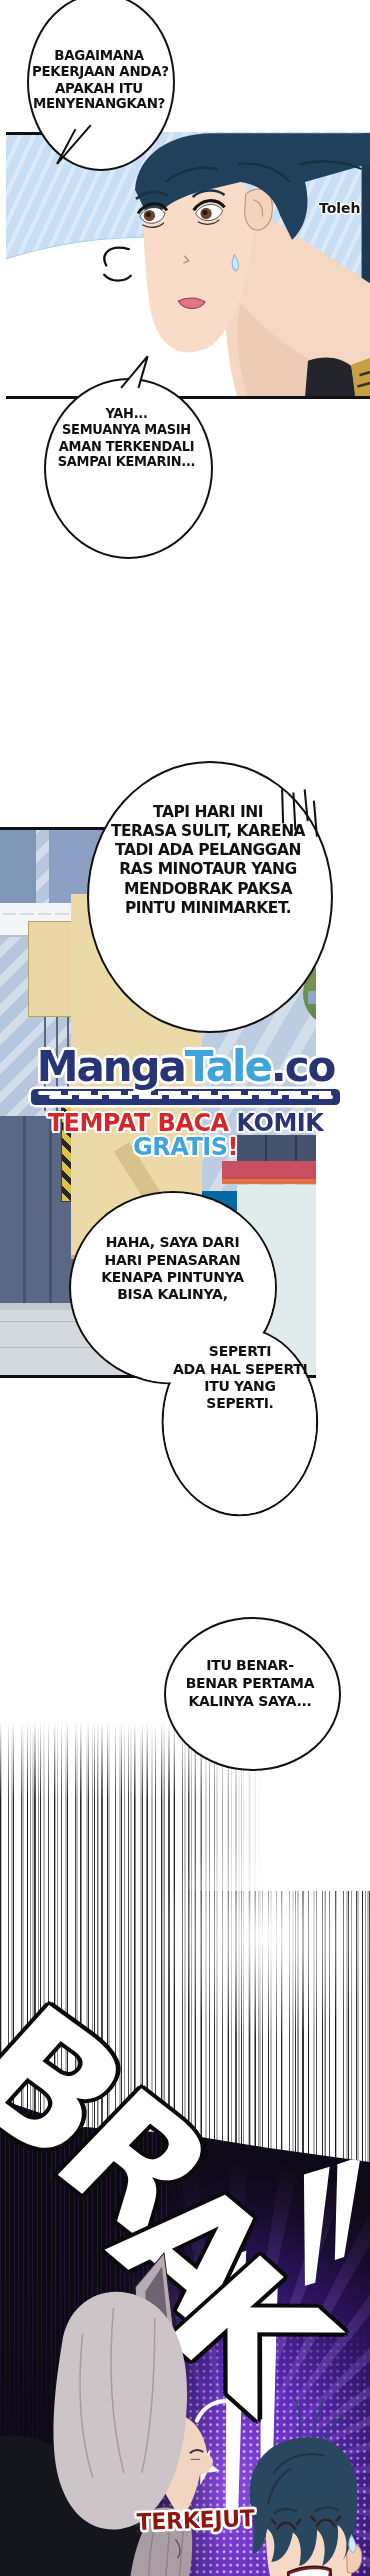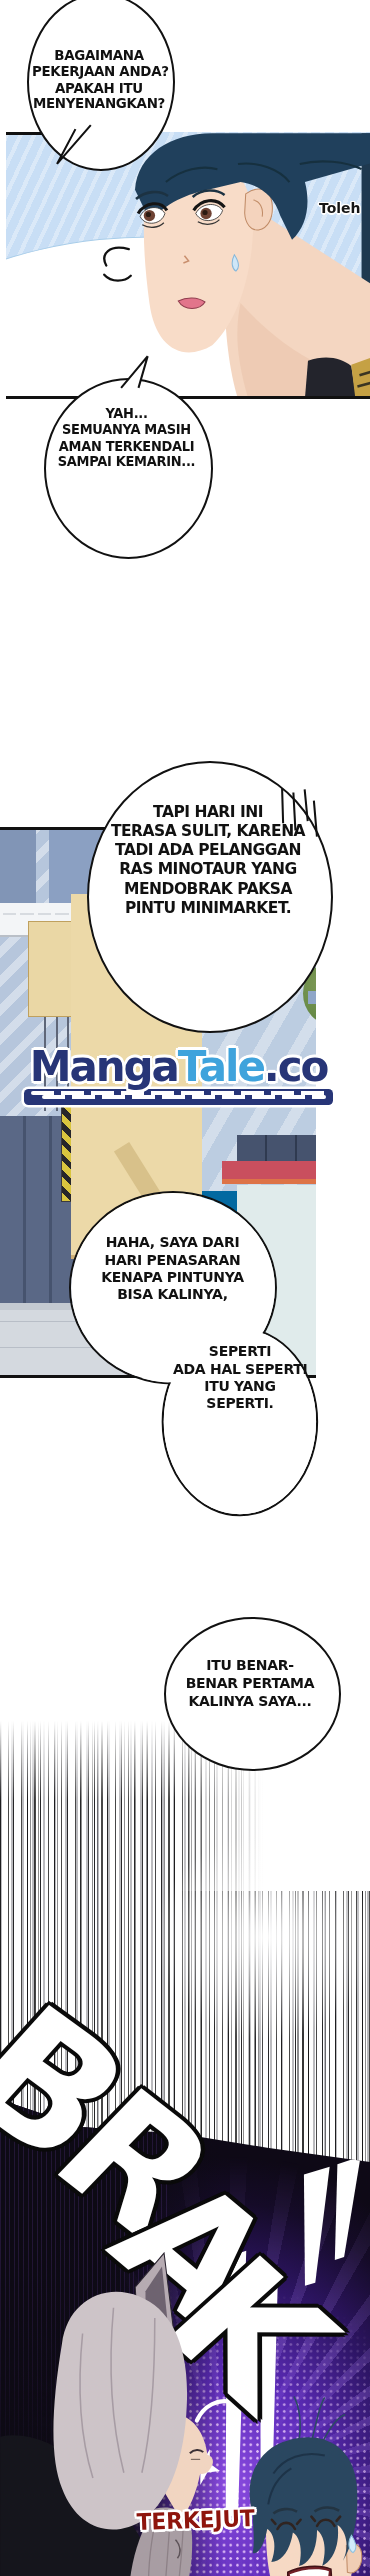--- a/index.html
+++ b/index.html
@@ -23,21 +23,21 @@
   #p1-topline{left:0;top:0;width:77px;height:2.6px;background:#111;}
   #p1-botline{left:0;bottom:0;width:371px;height:3.1px;background:#111;}
   #toleh{left:313px;top:68px;font-size:14px;font-weight:bold;color:#161616;z-index:9;
          text-shadow:0 1.5px #fff,0 -1.5px #fff,1.5px 0 #fff,-1.5px 0 #fff,1px 1px #fff,-1px 1px #fff,1px -1px #fff,-1px -1px #fff;}
 
   
   #panel2{left:0;top:827px;width:316px;height:551px;overflow:hidden;background:#0369a1;z-index:5;}
   .p2line{position:absolute;background:#111;}
 
   
-  #logo{left:6px;top:1046px;width:345px;z-index:65;text-align:center;}
+  #logo{left:13px;top:1046px;width:345px;z-index:65;text-align:center;}
   .wm-title{font-size:42px;font-weight:bold;letter-spacing:-2.1px;line-height:1;
             text-shadow:0 2.6px #fff,0 -2.6px #fff,2.6px 0 #fff,-2.6px 0 #fff,2.1px 2.1px #fff,-2.1px 2.1px #fff,2.1px -2.1px #fff,-2.1px -2.1px #fff;}
   .wm-navy{color:#273577;} .wm-blue{color:#3fa3dc;} .wm-red{color:#d4262b;}
   #wm-bar{margin:1px auto 0;width:309px;height:13.4px;background:#273577;border-radius:4.6px;
           box-shadow:0 0 0 2.6px #fff;padding:1.5px 0;}
   .wm-dash{height:3.6px;margin:0.5px 7.2px;border-radius:2.1px;
            background:repeating-linear-gradient(90deg,#fff 0 23px,rgba(255,255,255,0) 23px 30px);}
   .wm-tag{margin-top:5.2px;font-size:24px;font-weight:bold;letter-spacing:-0.5px;line-height:1;
           text-shadow:0 2.1px #fff,0 -2.1px #fff,2.1px 0 #fff,-2.1px 0 #fff,1.5px 1.5px #fff,-1.5px 1.5px #fff,1.5px -1.5px #fff,-1.5px -1.5px #fff;}
 
@@ -225,20 +225,25 @@
   </div>
 
   <div id="logo" class="abs">
     <div class="wm-title">
       <span class="wm-navy">Manga</span><span class="wm-blue">Tale</span><span class="wm-navy">.co</span>
     </div>
     <div id="wm-bar">
       <div class="wm-dash"></div>
       <div class="wm-dash" style="margin-left:17.5px;"></div>
     </div>
+    <div class="wm-tag">
+      <span class="wm-red">TEMPAT BACA</span>
+      <span class="wm-navy">KOMIK</span>
+      <span class="wm-blue">GRATIS</span><span class="wm-red">!</span>
+    </div>
   </div>
 
   <svg class="abs" style="left:62px;top:1189px;z-index:70;" width="258" height="332" viewBox="0 0 500 645">
     <ellipse cx="215" cy="192" rx="200" ry="186" fill="none" stroke="#111" stroke-width="4"></ellipse>
     <ellipse cx="345" cy="452" rx="150" ry="182" fill="none" stroke="#111" stroke-width="4"></ellipse>
     <ellipse cx="215" cy="192" rx="198" ry="184" fill="#fff"></ellipse>
     <ellipse cx="345" cy="452" rx="148" ry="180" fill="#fff"></ellipse>
   </svg>
   <div class="btext" style="left:95px;top:1235px;width:155px;font-size:14px;line-height:1.18;">
     <div class="bline">HAHA, SAYA DARI</div>

